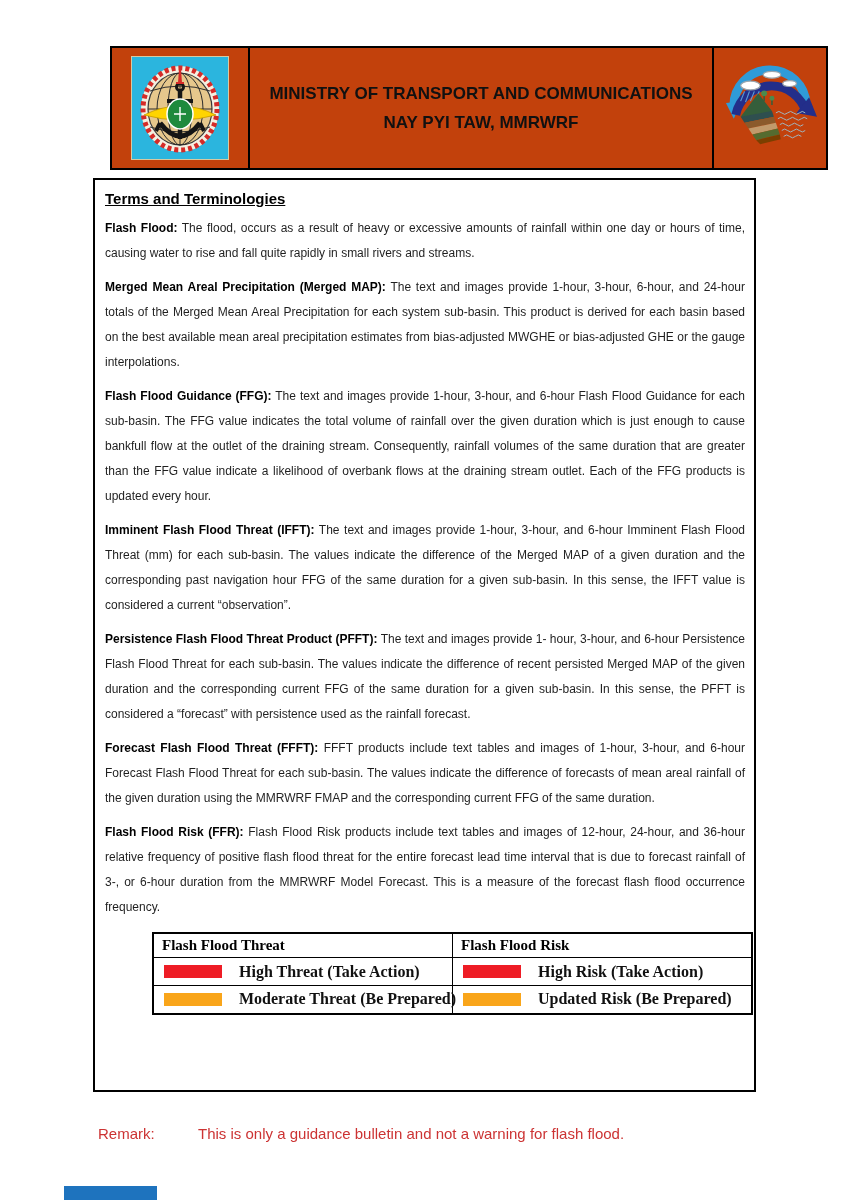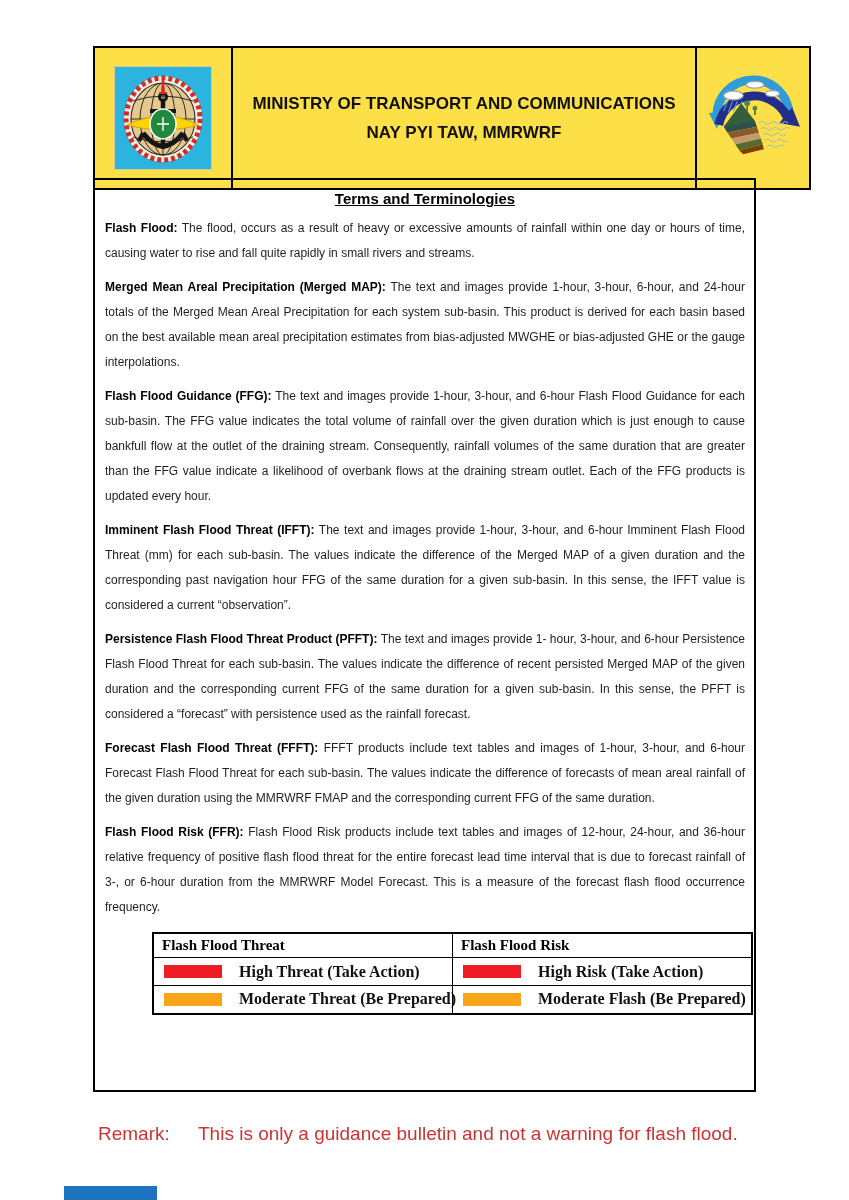--- a/index.html
+++ b/index.html
@@ -1,49 +1,49 @@
 <!DOCTYPE html>
 <html><head>
 <meta charset="utf-8">
 <style>
   html,body{margin:0;padding:0;background:#fff;}
   .page{position:relative;width:849px;height:1200px;background:#ffffff;
         font-family:"Liberation Sans",sans-serif;color:#1f1f1f;overflow:hidden;}
 
   
-  .hdr{position:absolute;left:93px;top:46px;width:718px;height:144px;
-       border:2px solid #000;box-sizing:border-box;display:flex;background:#fde047;}
+  .hdr{position:absolute;left:110px;top:46px;width:718px;height:124px;
+       border:2px solid #000;box-sizing:border-box;display:flex;background:#c2410c;}
   .hdr-cell{display:flex;align-items:center;justify-content:center;box-sizing:border-box;}
   .hdr-left{width:138px;border-right:2px solid #000;}
   .hdr-mid{flex:1;flex-direction:column;border-right:2px solid #000;}
   .hdr-right{width:112px;}
   .hdr-line{font-weight:bold;font-size:17px;line-height:29px;color:#111;white-space:nowrap;}
   .moc-logo{background:#2BB5DE;border:1px solid #d8c9a0;}
 
   
   .terms{position:absolute;left:93px;top:178px;width:663px;height:914px;
          border:2px solid #000;box-sizing:border-box;padding:8px 9px 0 10px;overflow:hidden;}
-  .terms-title{text-align:center;font-weight:bold;font-size:15px;color:#000;
+  .terms-title{text-align:left;font-weight:bold;font-size:15px;color:#000;
                text-decoration:underline;margin:2px 0 2px 0;}
   .para{font-size:12px;line-height:25px;text-align:justify;margin:9px 0 0 0;color:#1f1f1f;}
   .para b{color:#000;}
 
   
   .legend{border-collapse:collapse;margin:12px 0 12px 47px;width:601px;
           font-family:"Liberation Serif",serif;border:2px solid #000;table-layout:fixed;}
   .legend th,.legend td{border:1px solid #000;box-sizing:border-box;}
   .legend th{text-align:left;font-size:15px;font-weight:bold;color:#000;
              padding:3px 8px;height:24px;}
   .legend td{height:28px;padding:0;}
   .swrow{display:flex;align-items:center;padding-left:10px;}
   .swatch{display:inline-block;width:58px;height:13px;margin-right:17px;flex:0 0 auto;}
   .sw-label{font-weight:bold;font-size:16px;color:#111;white-space:nowrap;}
 
   
-  .remark{position:absolute;left:98px;top:1124px;display:flex;font-size:19px;line-height:20px;}
+  .remark{position:absolute;left:98px;top:1124px;display:flex;font-size:15px;line-height:20px;}
   .remark-label{width:100px;flex:0 0 auto;}
 
   
   .footbar{position:absolute;left:64px;top:1186px;width:93px;height:14px;}
 </style>
 </head>
 <body>
 
 <div class="page">
 
@@ -168,21 +168,21 @@
       <tr>
         <td>
               <div class="swrow">
           <span class="swatch" style="background-color: rgb(249, 165, 26);"></span>
           <span class="sw-label">Moderate Threat (Be Prepared)</span>
         </div>
             </td>
         <td>
               <div class="swrow">
           <span class="swatch" style="background-color: rgb(249, 165, 26);"></span>
-          <span class="sw-label">Moderate Flash (Be Prepared)</span>
+          <span class="sw-label">Updated Risk (Be Prepared)</span>
         </div>
             </td>
       </tr>
     </tbody>
       </table>
   </div>
 
   <div class="remark" style="color: rgb(204, 51, 51);">
     <span class="remark-label">Remark:</span>
     <span>This is only a guidance bulletin and not a warning for flash flood.</span>

